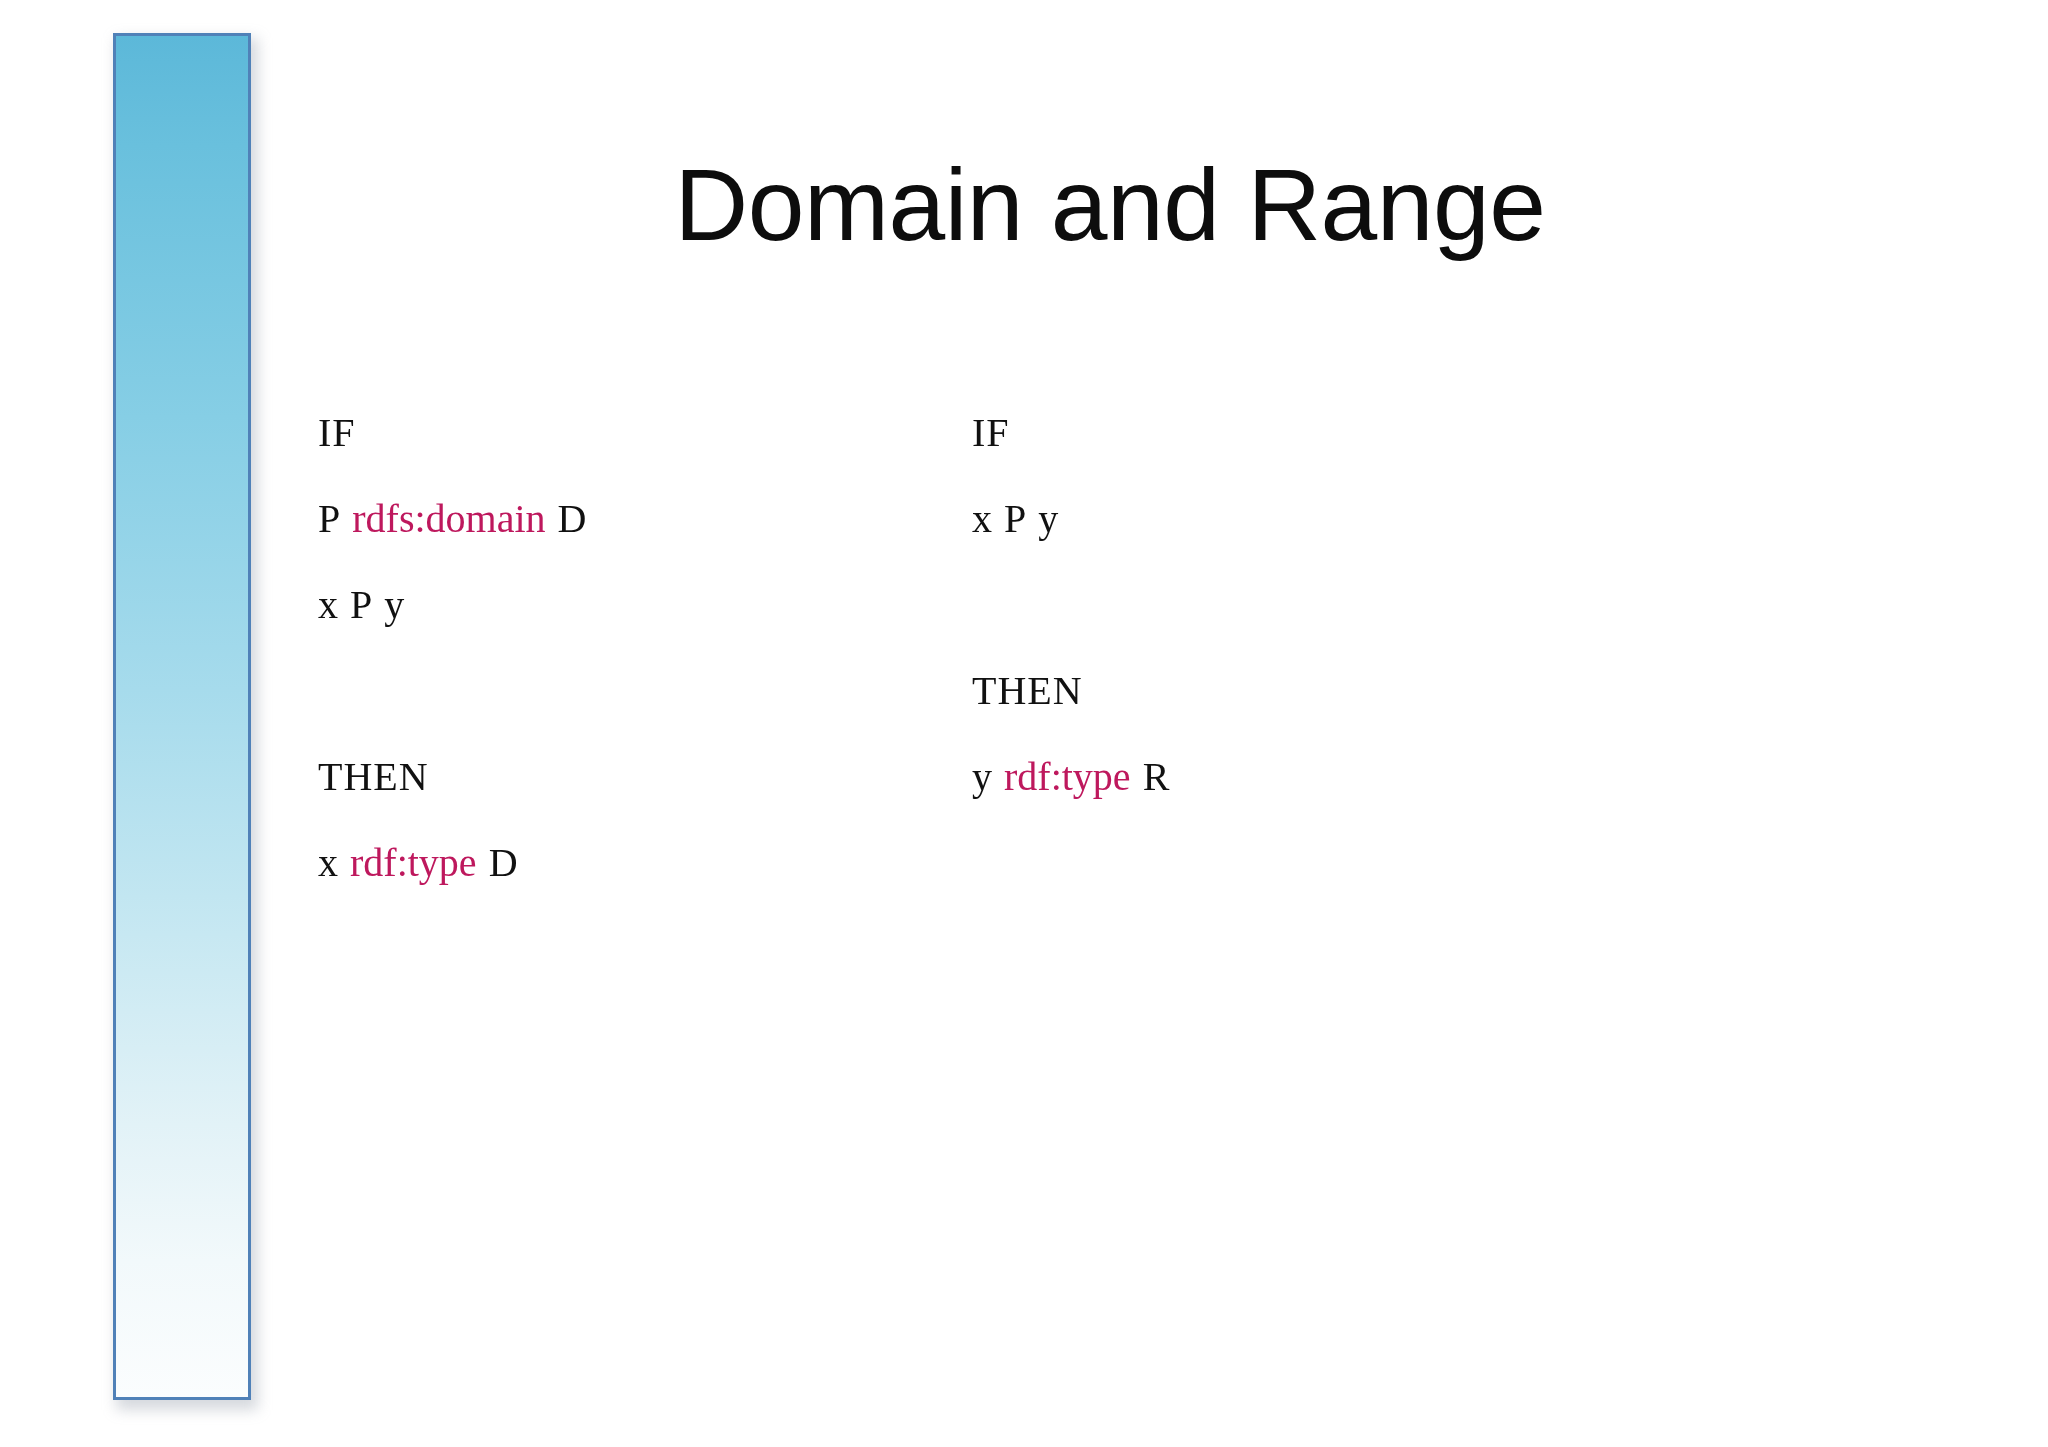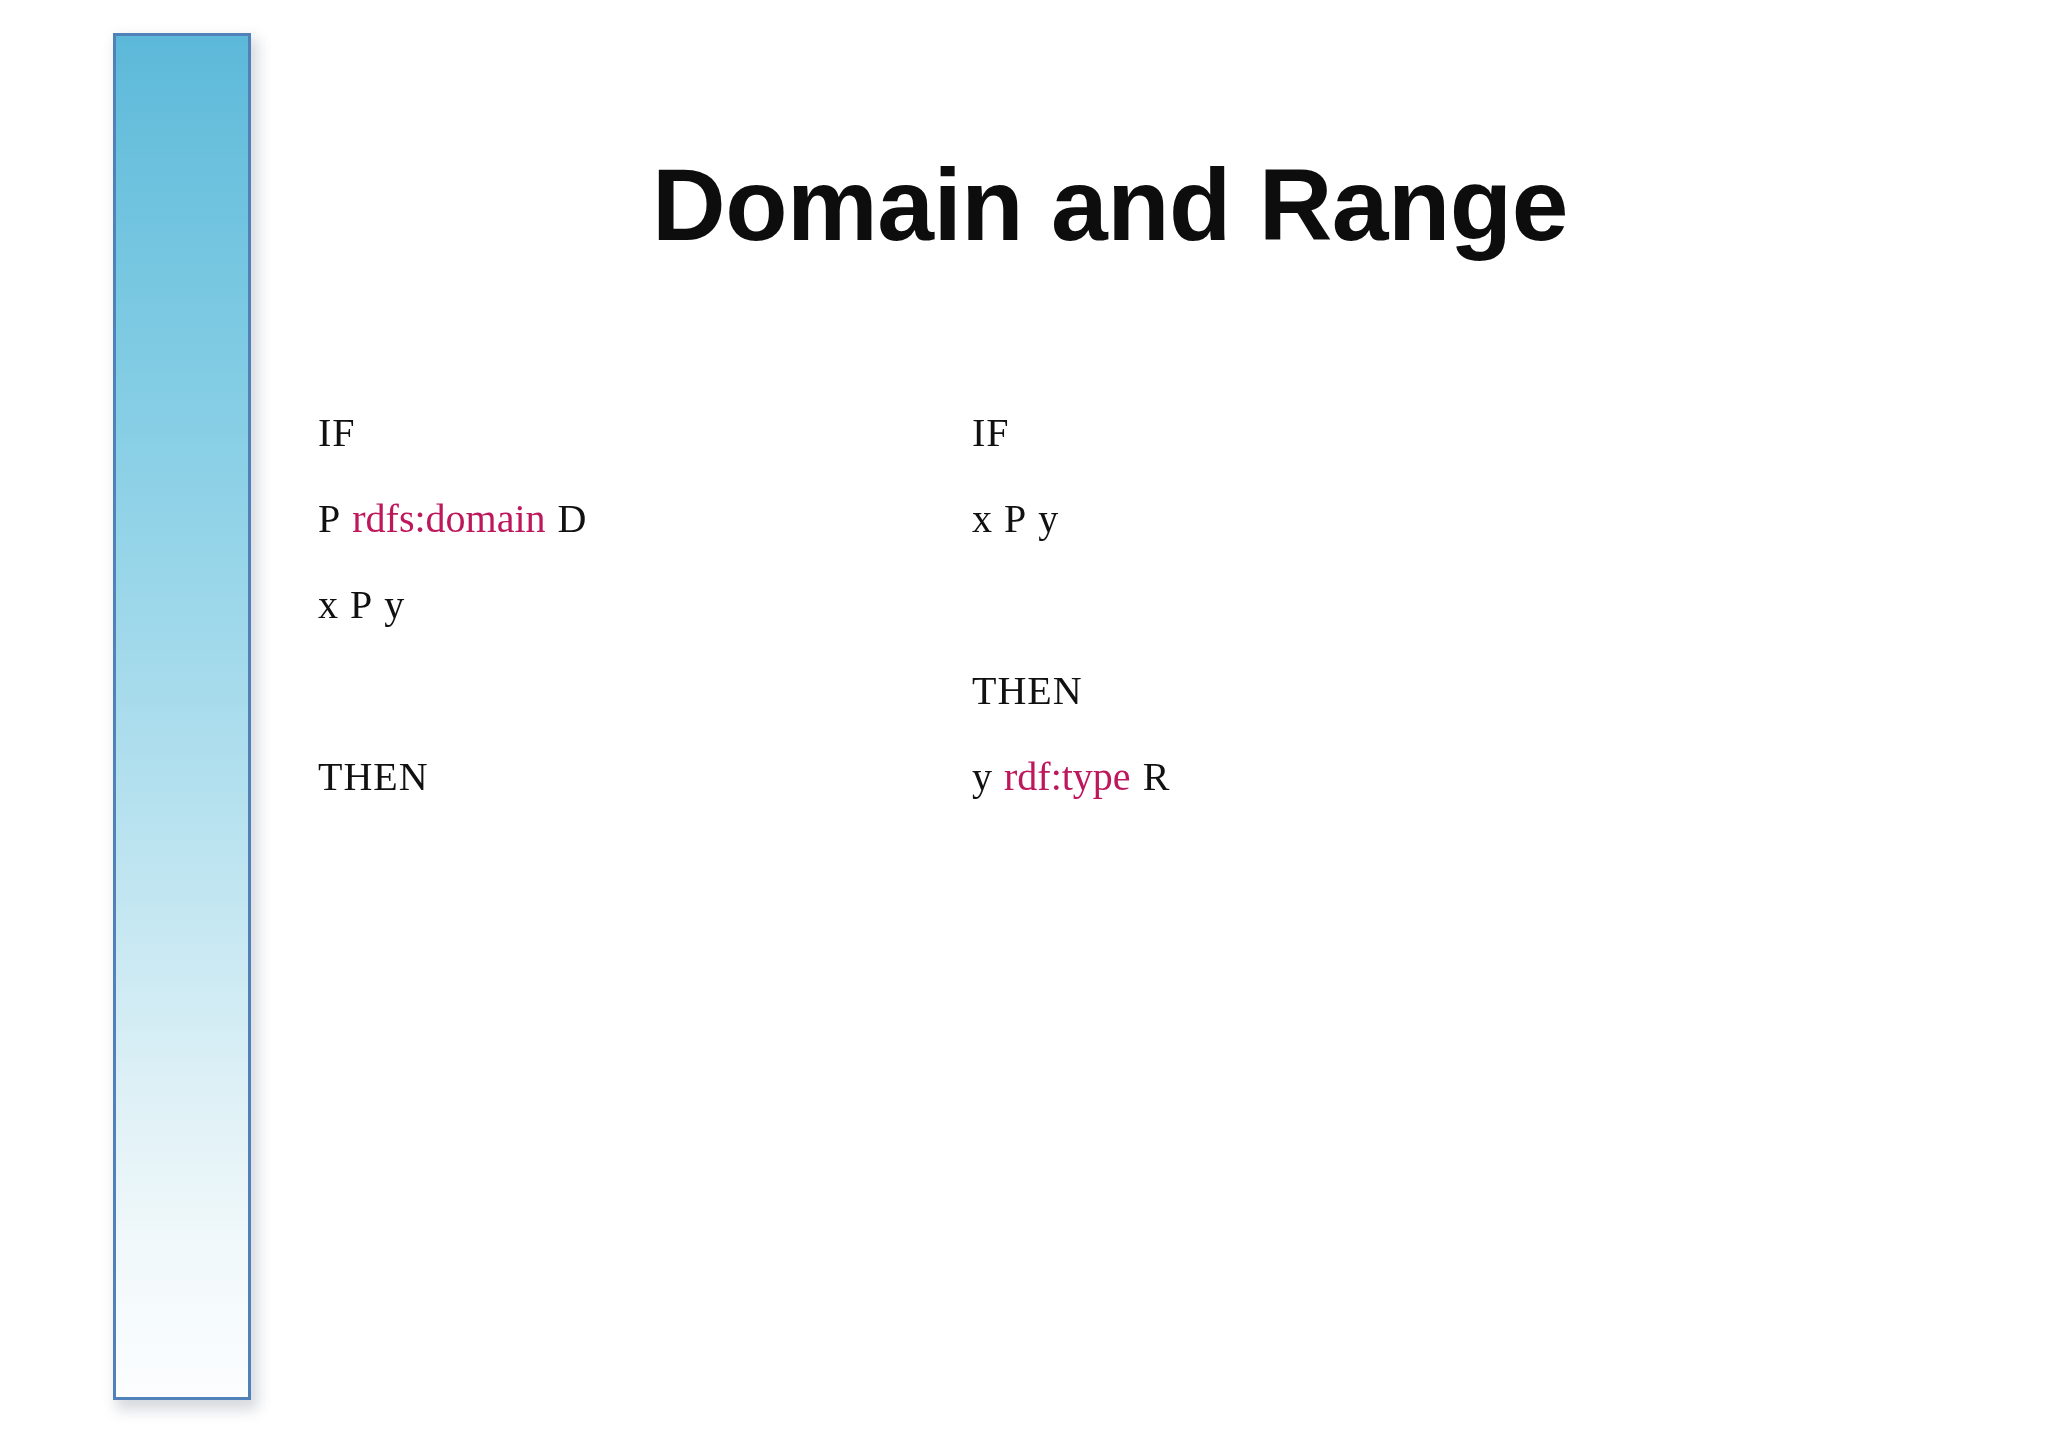--- a/index.html
+++ b/index.html
@@ -51,21 +51,21 @@
 
   
   #title {
     position: absolute;
     left: 260px;
     top: 150px;
     width: 1700px;
     text-align: center;
     font-family: "Liberation Sans", sans-serif;
     font-size: 102px;
-    font-weight: 700;
+    font-weight: 400;
     line-height: 1.08;
     color: #0d0d0d;
     letter-spacing: -0.5px;
     white-space: nowrap;
   }
 
   
   .rule-col {
     position: absolute;
     font-family: "Liberation Serif", "DejaVu Serif", serif;
@@ -102,20 +102,21 @@
     <span class="rule-line kw">IF</span>
 
     <span class="rule-line"><span class="var">P</span><span class="sp"></span><span class="pred">rdfs:domain</span><span class="sp"></span><span class="var">D</span></span>
 
     <span class="rule-line"><span class="var">x</span><span class="sp"></span><span class="var">P</span><span class="sp"></span><span class="var">y</span></span>
 
     <div class="rule-gap"></div>
 
     <span class="rule-line kw">THEN</span>
 
+    <span class="rule-line"><span class="var">x</span><span class="sp"></span><span class="pred">rdf:type</span><span class="sp"></span><span class="var">D</span></span>
 
   </div>
 
   <div class="rule-col" id="col-range">
 
     <span class="rule-line kw">IF</span>
 
 
     <span class="rule-line"><span class="var">x</span><span class="sp"></span><span class="var">P</span><span class="sp"></span><span class="var">y</span></span>
 

